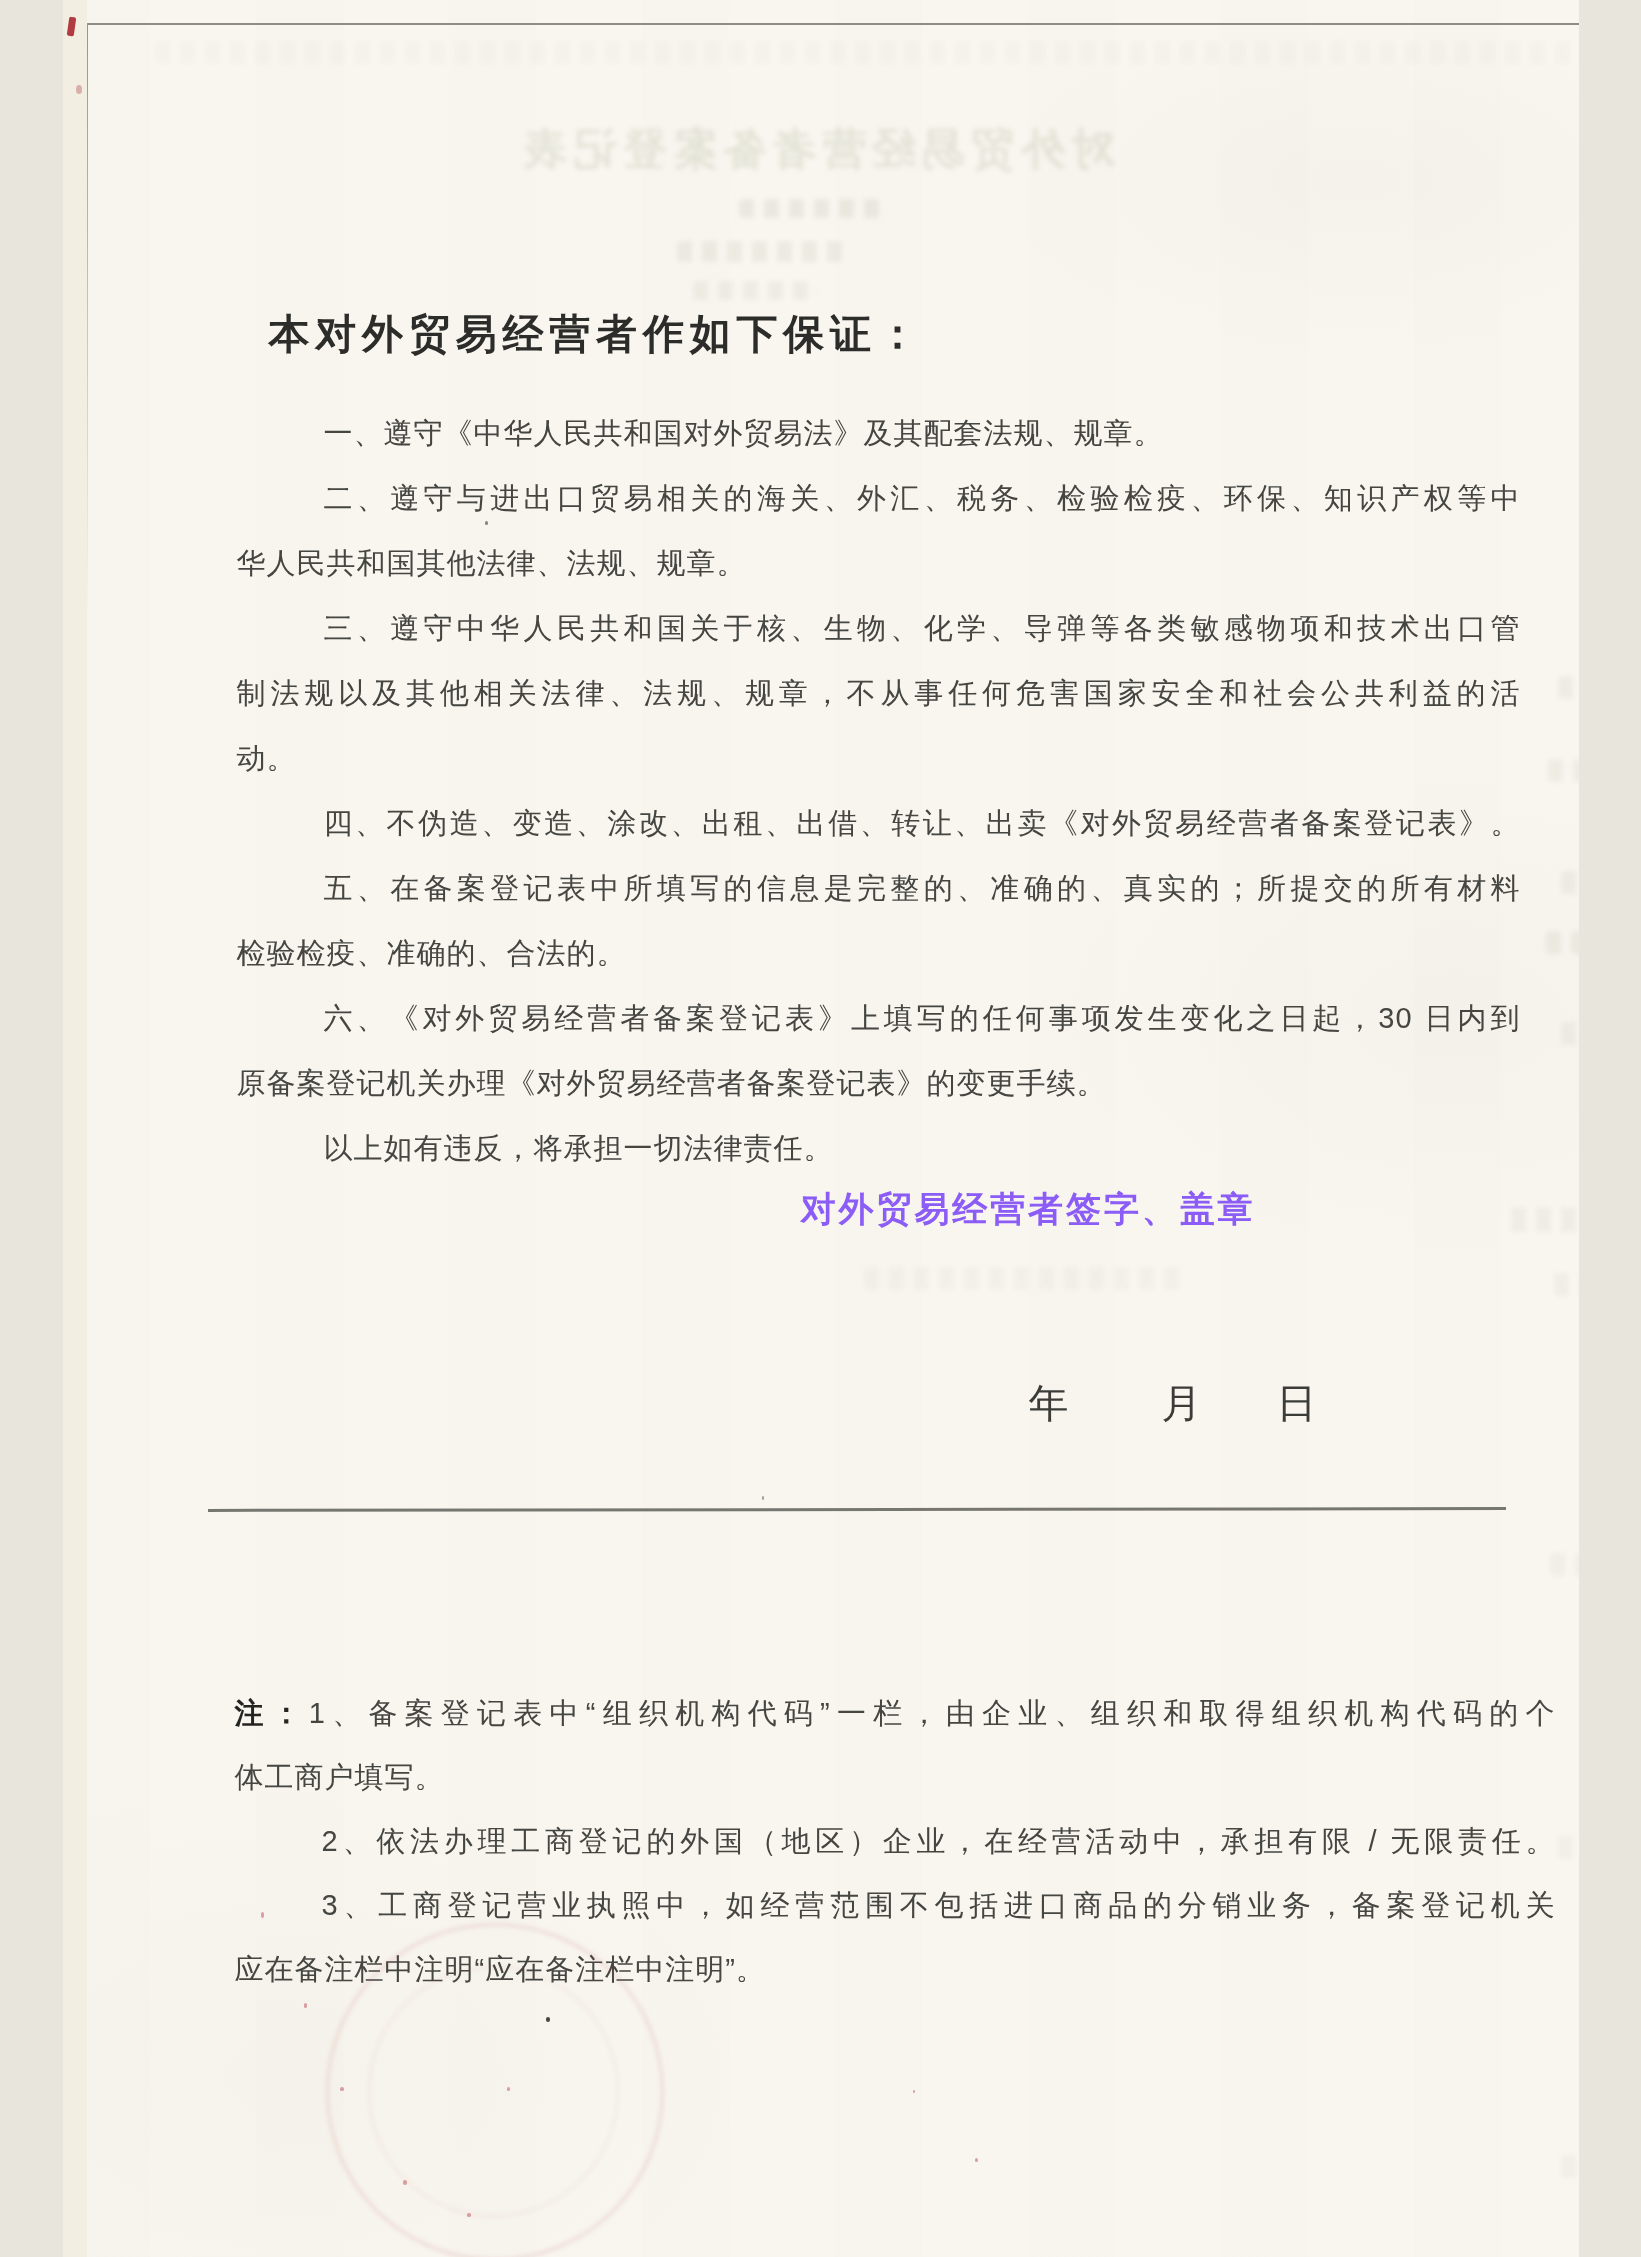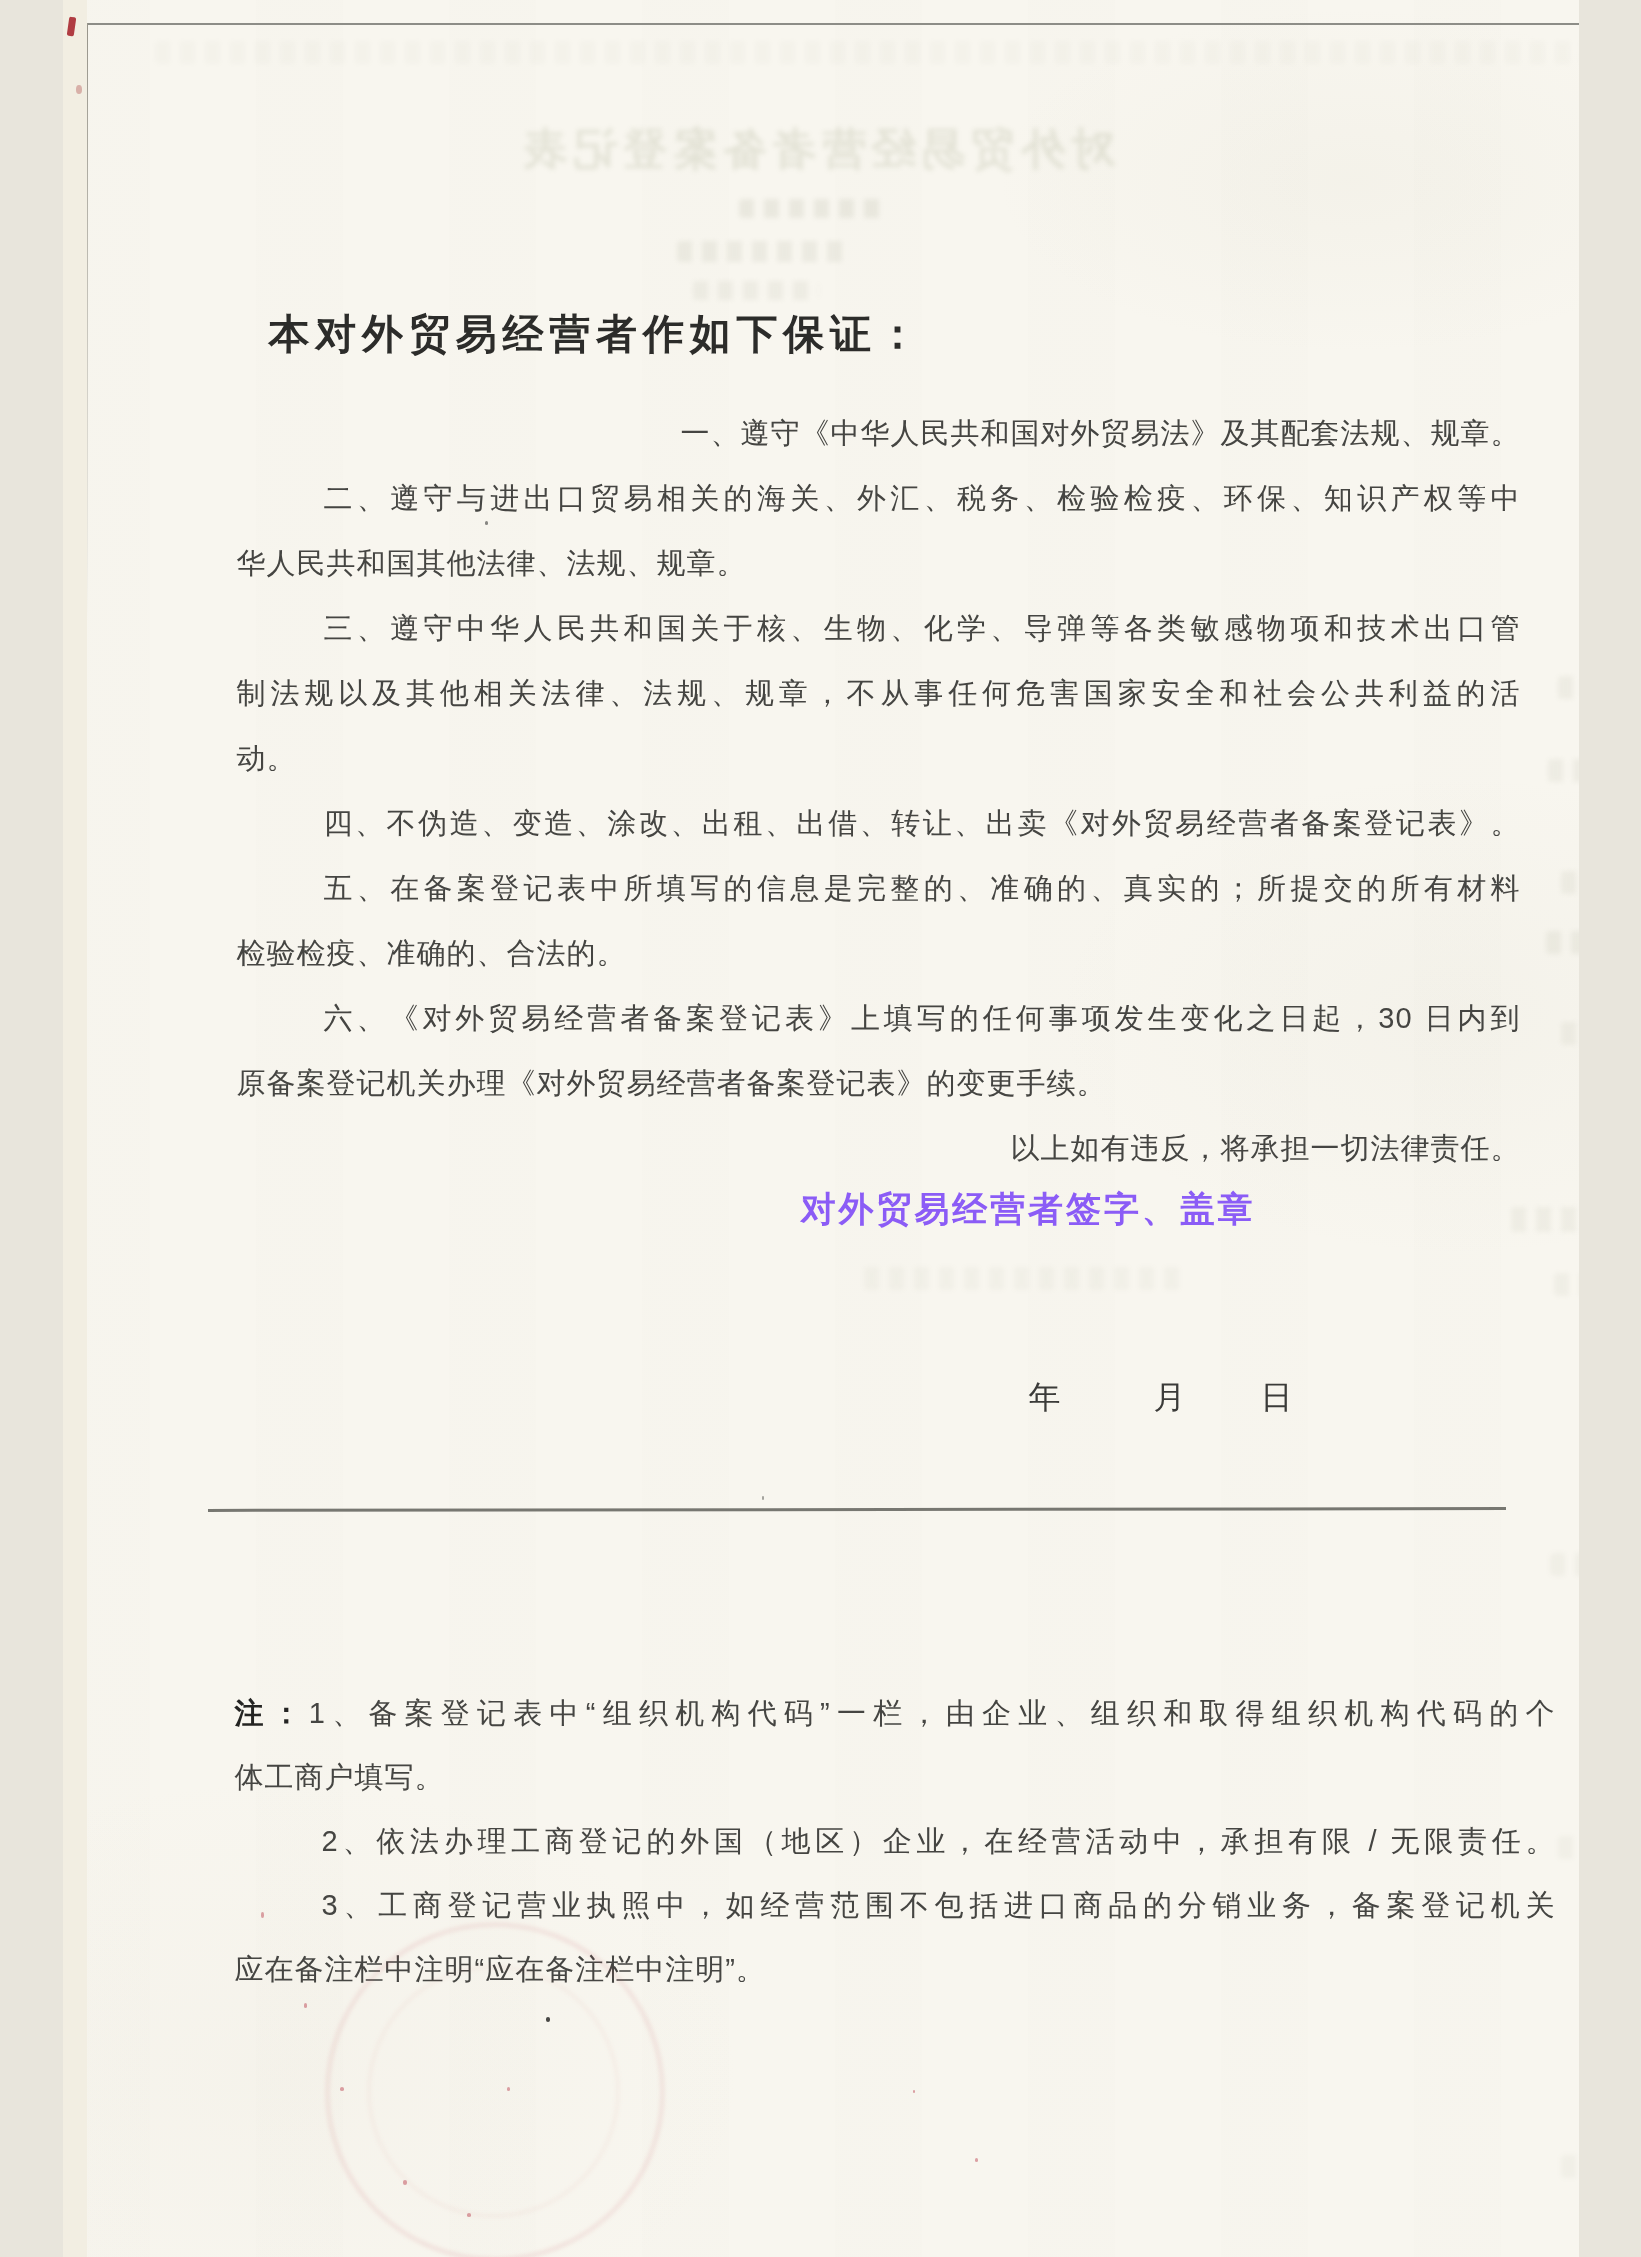--- a/index.html
+++ b/index.html
@@ -31,28 +31,28 @@
 
   
   .title{
     position:absolute;left:206px;top:307px;margin:0;
     font-size:41px;font-weight:700;letter-spacing:5.8px;color:#2c2c2a;
   }
   .body-text{position:absolute;left:174px;top:401px;width:1284px;color:#454542;}
   .body-text .line{height:65px;line-height:65px;font-size:29px;letter-spacing:1px;}
   .notes-text{position:absolute;left:172px;top:1681px;width:1321px;color:#454542;}
   .notes-text .line{height:64px;line-height:64px;font-size:29px;letter-spacing:1px;}
-  .line.indent{padding-left:87px;text-align:right;}
+  .line.indent{padding-left:87px;}
   .line.just{text-align:justify;text-align-last:justify;}
   .note-label{font-weight:700;color:#242422;letter-spacing:1.9px;}
   .sig{
     position:absolute;right:323px;top:1186px;
     font-size:35px;font-weight:700;letter-spacing:2.9px;color:#8b5cf6;
   }
-  .date-row{position:absolute;left:966px;top:1376px;font-size:32px;font-weight:500;color:#3b3b39;}
+  .date-row{position:absolute;left:966px;top:1376px;font-size:40px;font-weight:500;color:#3b3b39;}
   .date-row .m{margin-left:93px;}
   .date-row .d{margin-left:75px;}
   .divider{position:absolute;left:145px;top:1508px;width:1298px;height:2.9px;
     background:#60605a;opacity:.85;transform:rotate(-.08deg);}
 
   
   .ghost-title{
     position:absolute;left:444px;top:120px;width:618px;text-align:center;
     font-size:44px;font-weight:700;letter-spacing:5.8px;
     color:rgba(142,148,112,.55);transform:scaleX(-1);filter:blur(2.9px);opacity:.34;

